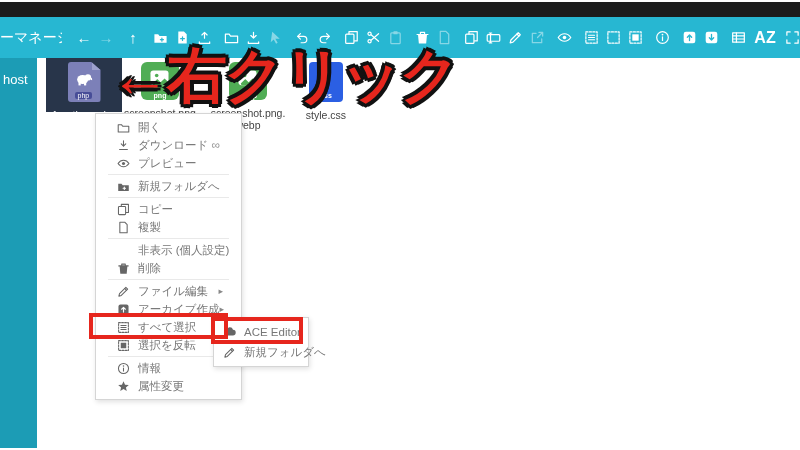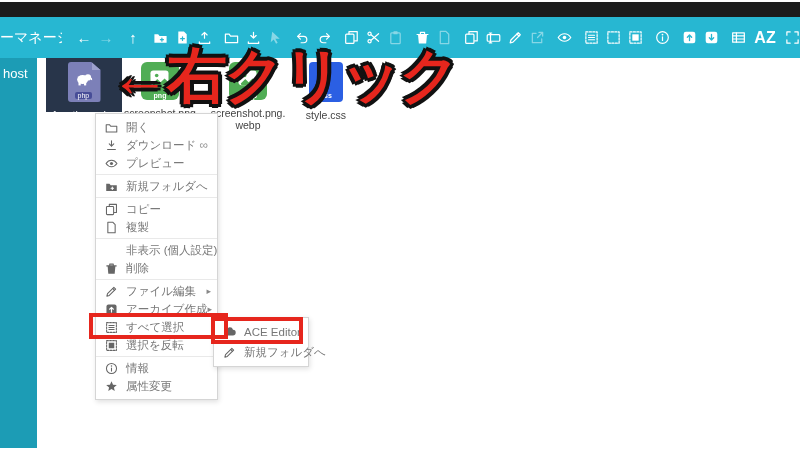--- a/index.html
+++ b/index.html
@@ -12,42 +12,42 @@
   #topbar-title{font-size:14px;margin-left:0px;white-space:nowrap;width:86px;overflow:hidden;}
   #toolbar{display:flex;align-items:center;gap:11px;margin-left:14px;}
   .tb-group{display:flex;align-items:center;gap:6px;}
   .tb-icon{width:16px;height:17px;display:flex;align-items:center;justify-content:center;cursor:pointer;}
   .tb-icon.dim{opacity:.45;}
   .tb-icon svg{width:15px;height:15px;display:block;}
   .glyph{font-size:15px;line-height:1;font-weight:bold;}
   .glyph.az{font-size:16px;letter-spacing:0;}
   
   #sidebar{position:absolute;top:58px;left:0;width:37px;height:390px;background:var(--sidebar);color:#fff;}
-  #sidebar-host{display:block;font-size:13px;color:#fff;padding:8px 0 0 3px;cursor:pointer;}
+  #sidebar-host{display:block;font-size:13px;color:#fff;padding:14px 0 0 3px;cursor:pointer;}
   
   .file-tile{position:absolute;top:58px;width:76px;padding-top:4px;text-align:center;cursor:pointer;}
   .file-tile .flabel{font-size:10.5px;color:#444;margin-top:3px;line-height:1.15;word-break:break-all;}
   .file-tile.selected{background:var(--selbg);height:50px;}
   .file-tile.selected .flabel{color:#fff;}
   .ficon{position:relative;display:inline-block;}
   .fphp{width:33px;height:40px;background:var(--phpcol);border-radius:3px;
         clip-path:polygon(0 0,72% 0,100% 20%,100% 100%,0 100%);}
   .fphp .fold{position:absolute;top:0;right:0;width:9px;height:8px;background:#9da1cd;}
   .fphp svg{position:absolute;top:6px;left:5px;}
   .fphp .fbadge{position:absolute;bottom:3px;left:7px;background:#474d97;color:#fff;
         font-size:7px;padding:0 3px;border-radius:2px;}
   .fimg{width:38px;height:38px;background:var(--imgcol);border-radius:6px;}
   .fimg svg{position:absolute;top:4px;left:5px;}
   .fimg .ibadge{position:absolute;bottom:1px;left:0;right:0;color:#fff;font-size:7px;font-weight:bold;}
   .fcss{width:34px;height:40px;background:var(--csscol);border-radius:4px;color:#fff;}
   .fcss .c3{position:absolute;top:4px;left:0;right:0;font-size:17px;font-weight:bold;text-align:center;}
   .fcss .ibadge{position:absolute;bottom:3px;left:0;right:0;font-size:7px;font-weight:bold;text-align:center;}
   
   .menu{position:absolute;background:#fff;border:1px solid #d5d5d5;box-shadow:1px 2px 5px rgba(0,0,0,.12);
-        padding:4px 0;--knock:#fff;z-index:10;}
+        padding:4px 12px;--knock:#fff;z-index:10;}
   #context-menu{left:95px;top:113px;width:121px;}
   #submenu{left:213px;top:317px;width:94px;z-index:11;padding:3px 0;}
   .menu-item{height:18px;display:flex;align-items:center;padding:0 6px 0 8px;font-size:11.5px;
         color:#777;cursor:pointer;white-space:nowrap;}
   #submenu .menu-item{height:21px;}
   .menu-item .icon{width:15px;height:14px;margin-right:7px;color:#666;display:flex;align-items:center;justify-content:center;flex:none;}
   .menu-item .icon svg{width:13px;height:13px;display:block;}
   .menu-item .icon.glyph{font-size:12px;font-weight:normal;}
   .menu-item .icon.empty{visibility:hidden;}
   .menu-item .right{margin-left:auto;color:#999;font-size:11px;font-weight:normal;}

